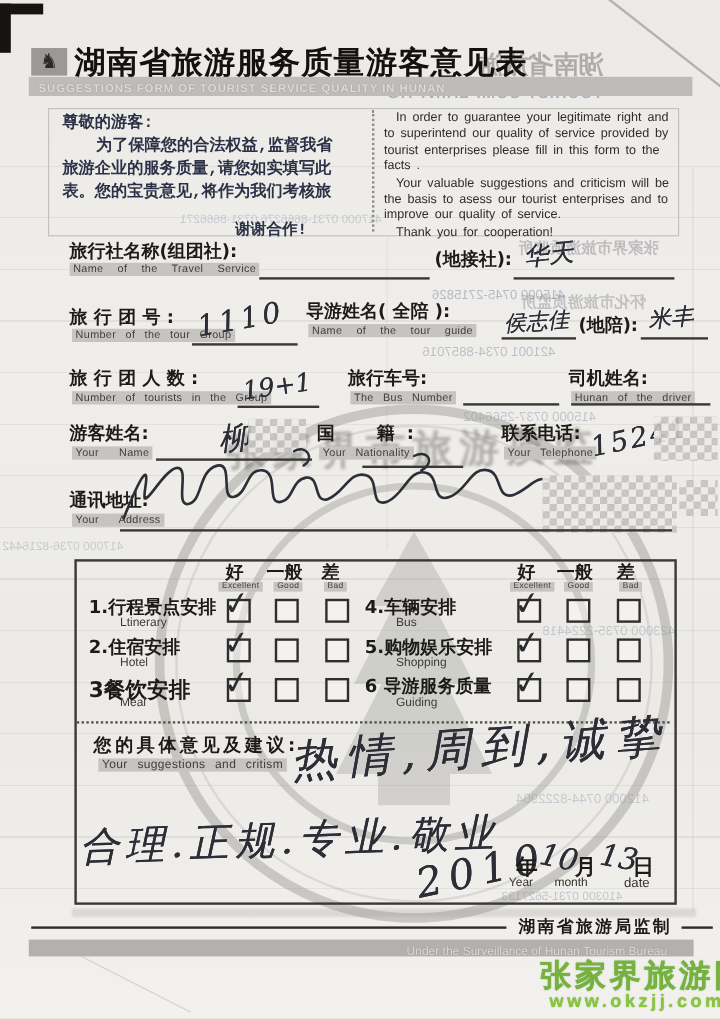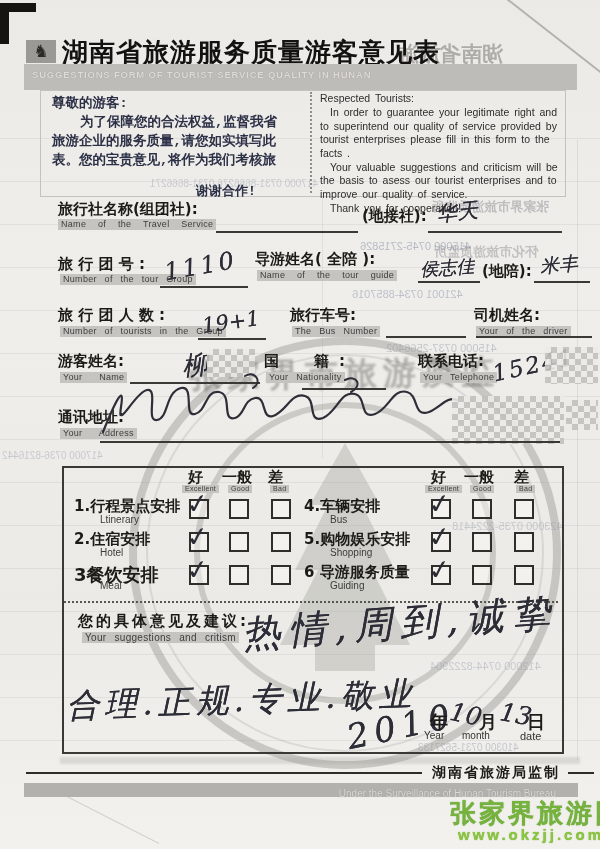--- a/index.html
+++ b/index.html
@@ -65,34 +65,33 @@
 
   <div class="abs" style="left:0;top:3px;width:36px;height:9px;background:#161411;"></div>
   <div class="abs" style="left:0;top:3px;width:9px;height:41px;background:#161411;"></div>
   <div class="abs" style="left:478px;top:30px;width:140px;height:1.5px;background:#b4b2ae;transform:rotate(38deg);"></div>
   <div class="abs" style="left:55px;top:818px;width:110px;height:1px;background:#d3d1cd;transform:rotate(27deg);"></div>
 
   <div class="abs" style="left:26px;top:40px;width:30px;height:23px;background:#9b9995;color:#2b2a27;font-size:17px;
               text-align:center;line-height:23px;">♞</div>
   <div class="abs zh" style="left:62px;top:35px;font-size:26px;letter-spacing:1px;color:#141210;
               border-bottom:3px solid #141210;padding-bottom:1px;">湖南省旅游服务质量游客意见表</div>
-  <div class="abs" style="left:24px;top:64px;width:553px;height:26px;background:#bdbcb8;">
+  <div class="abs" style="left:24px;top:64px;width:553px;height:16px;background:#bdbcb8;">
     <span style="display:inline-block;padding:2px 0 0 8px;font-size:9.5px;font-weight:bold;color:#dedcd8;
                  letter-spacing:.8px;text-shadow:0 0 1px #8e8c88;">SUGGESTIONS FORM OF TOURIST SERVICE QUALITY IN HUNAN</span>
   </div>
 
   <div class="abs" style="left:40px;top:90px;width:524px;height:105px;border:1px solid #c4c2be;"></div>
   <div class="abs" style="left:310px;top:92px;width:0;height:101px;border-left:2px dotted #8f8d89;"></div>
   <div class="abs introzh" style="left:52px;top:94px;">尊敬的游客:</div>
   <div class="abs introzh" style="left:80px;top:113px;">为了保障您的合法权益,监督我省</div>
   <div class="abs introzh" style="left:52px;top:132px;">旅游企业的服务质量,请您如实填写此</div>
   <div class="abs introzh" style="left:52px;top:151px;">表。您的宝贵意见,将作为我们考核旅</div>
   <div class="abs introzh" style="left:196px;top:182px;font-size:13px;">谢谢合作!</div>
   <div class="abs intro-en" style="left:320px;top:92px;">
-    <p class="first">Respected Tourists:</p>
     <p>In order to guarantee your legitimate right and to superintend our quality of service provided by tourist enterprises please fill in this form to the facts .</p>
     <p>Your valuable suggestions and criticism will be the basis to asess our tourist enterprises and to improve our quality of service.</p>
     <p>Thank you for cooperation!</p>
   </div>
 
   <div class="abs zh" style="left:58px;top:200px;font-size:15px;">旅行社名称(组团社):</div>
   <div class="abs sub" style="left:58px;top:219px;word-spacing:9px;text-align:right;">Name of the Travel Service</div>
   <div class="abs ul" style="left:216px;top:231px;width:142px;"></div>
   <div class="abs zh" style="left:362px;top:207px;font-size:15px;">(地接社):</div>
   <div class="abs hand" style="left:436px;top:198px;font-size:21px;transform:rotate(-6deg);">华天</div>
@@ -111,21 +110,21 @@
   <div class="abs ul" style="left:534px;top:281px;width:56px;"></div>
 
   <div class="abs zh" style="left:58px;top:306px;font-size:15px;">旅 行 团 人 数 :</div>
   <div class="abs sub" style="left:60px;top:326px;">Number of tourists in the Group</div>
   <div class="abs hand" style="left:202px;top:310px;font-size:21px;transform:rotate(-8deg);">19+1</div>
   <div class="abs ul" style="left:198px;top:338px;width:68px;"></div>
   <div class="abs zh" style="left:290px;top:306px;font-size:15px;">旅行车号:</div>
   <div class="abs sub" style="left:292px;top:326px;">The Bus Number</div>
   <div class="abs ul" style="left:386px;top:336px;width:80px;"></div>
   <div class="abs zh" style="left:474px;top:306px;font-size:15px;">司机姓名:</div>
-  <div class="abs sub" style="left:476px;top:326px;">Your of the driver</div>
+  <div class="abs sub" style="left:476px;top:326px;">Hunan of the driver</div>
   <div class="abs ul" style="left:476px;top:336px;width:116px;"></div>
 
   <div class="abs zh" style="left:58px;top:352px;font-size:15px;">游客姓名:</div>
   <div class="abs sub" style="left:60px;top:372px;word-spacing:14px;">Your Name</div>
   <div class="abs hand" style="left:182px;top:348px;font-size:26px;transform:rotate(-6deg);">柳</div>
   <div class="abs ul" style="left:130px;top:382px;width:130px;"></div>
   <div class="abs mosaic" style="left:207px;top:349px;width:48px;height:28px;"></div>
   <div class="abs zh" style="left:264px;top:352px;font-size:15px;letter-spacing:10px;">国　籍:</div>
   <div class="abs sub" style="left:266px;top:372px;">Your Nationality</div>
   <div class="abs ul" style="left:302px;top:388px;width:84px;"></div>

